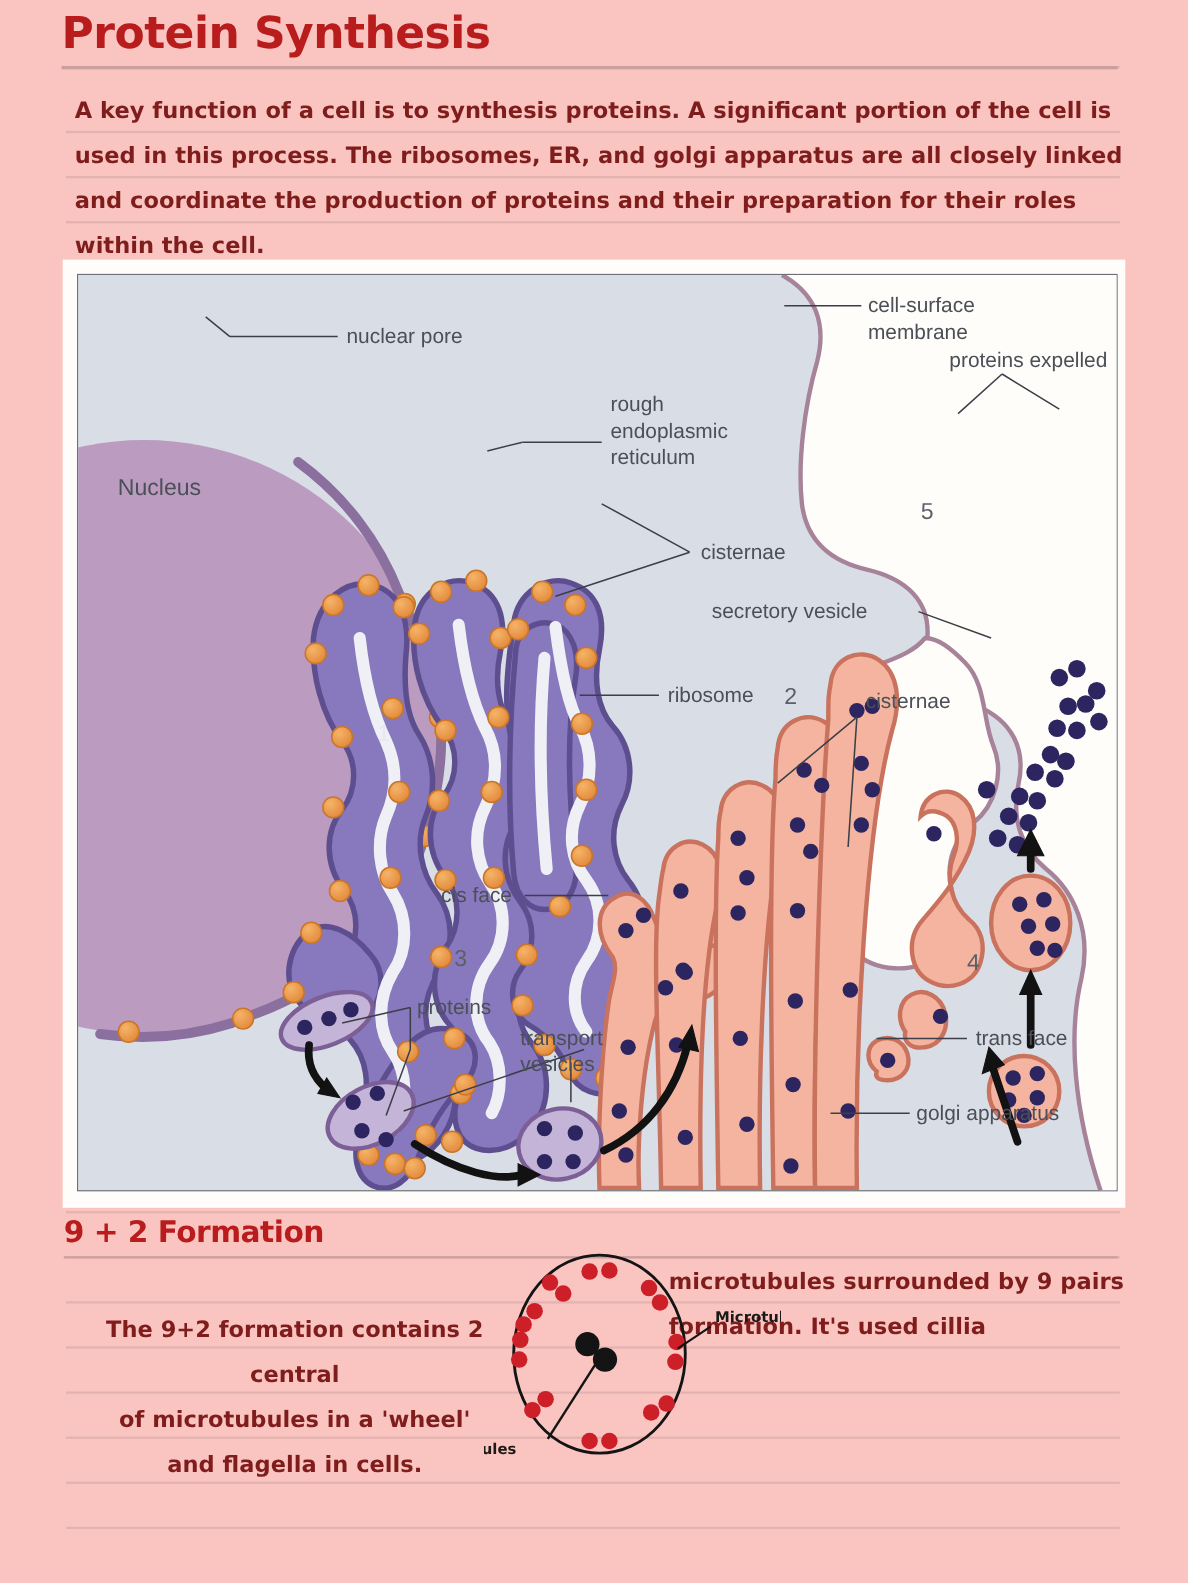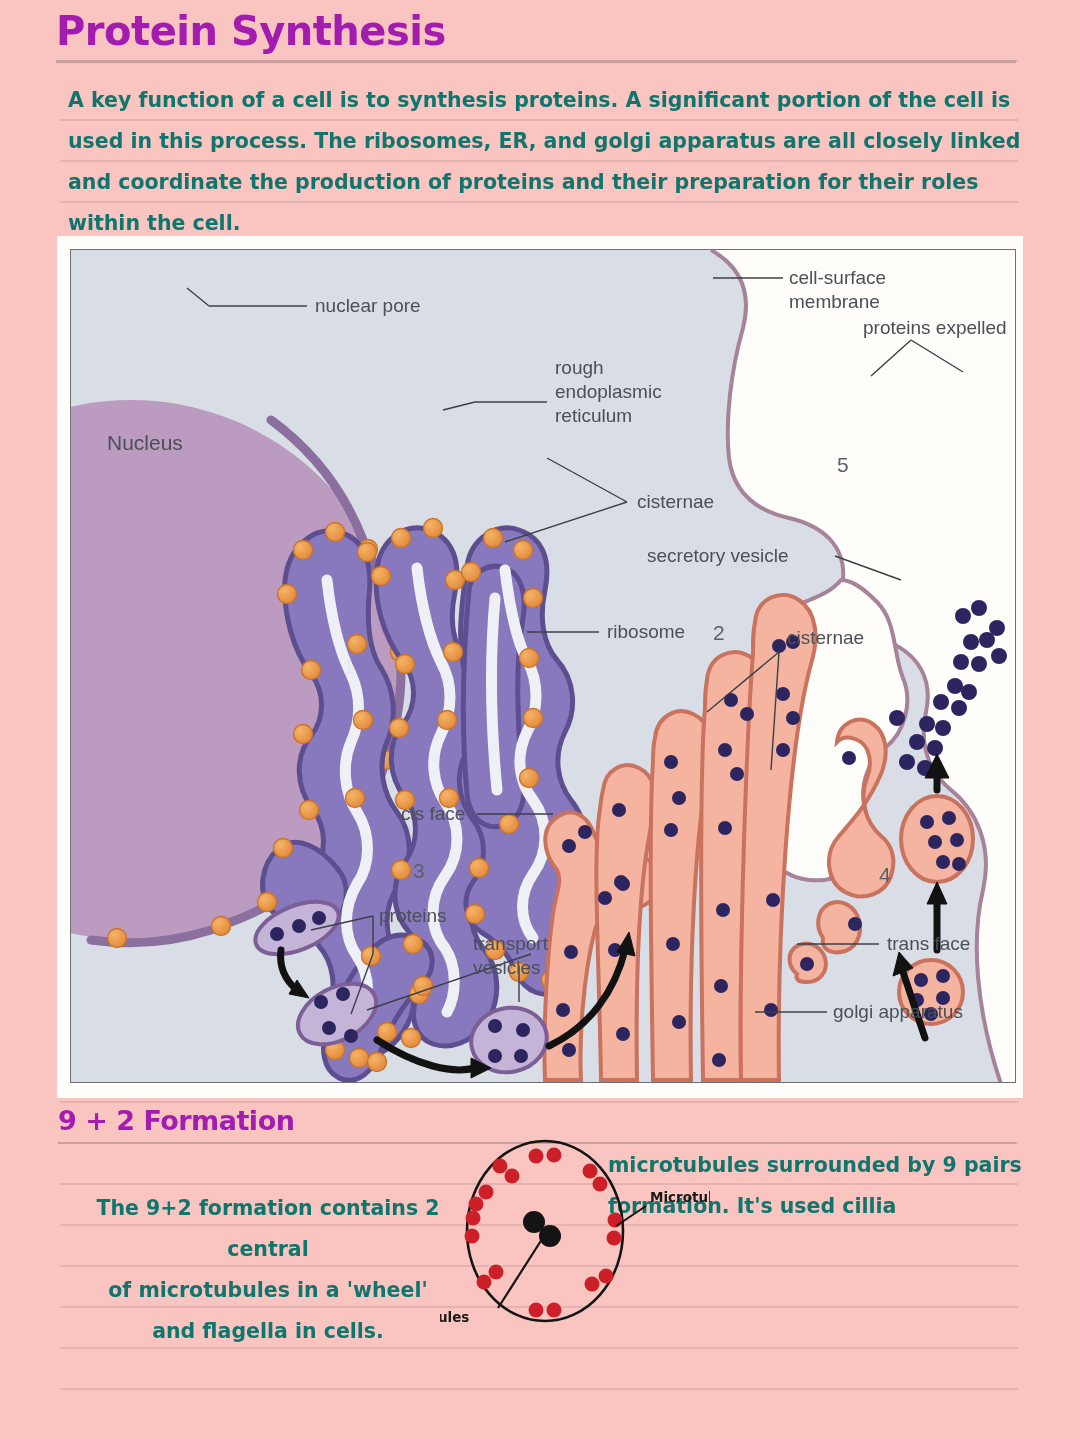--- a/index.html
+++ b/index.html
@@ -28,21 +28,21 @@
     height: 2px;
     background: #ddb0ad;
     opacity: .85;
   }
 
   
   .note-title {
     position: absolute;
     font-family: "DejaVu Sans", sans-serif;
     font-weight: bold;
-    color: #a21caf;
+    color: #b91c1c;
     letter-spacing: -.5px;
     z-index: 3;
   }
   #page-title {
     left: 56px;
     top: 8px;
     font-size: 40px;
   }
   #section2-title {
     left: 58px;
@@ -54,21 +54,21 @@
     background: #c9a09d;
     height: 3px;
     z-index: 2;
   }
 
   
   .body-text {
     position: absolute;
     font-family: "DejaVu Sans", sans-serif;
     font-weight: bold;
-    color: #0f766e;
+    color: #7f1d1d;
     font-size: 20.5px;
     line-height: 41px;
     z-index: 3;
     white-space: pre-line;
   }
   #intro-paragraph {
     left: 68px;
     top: 80px;
     width: 960px;
   }

